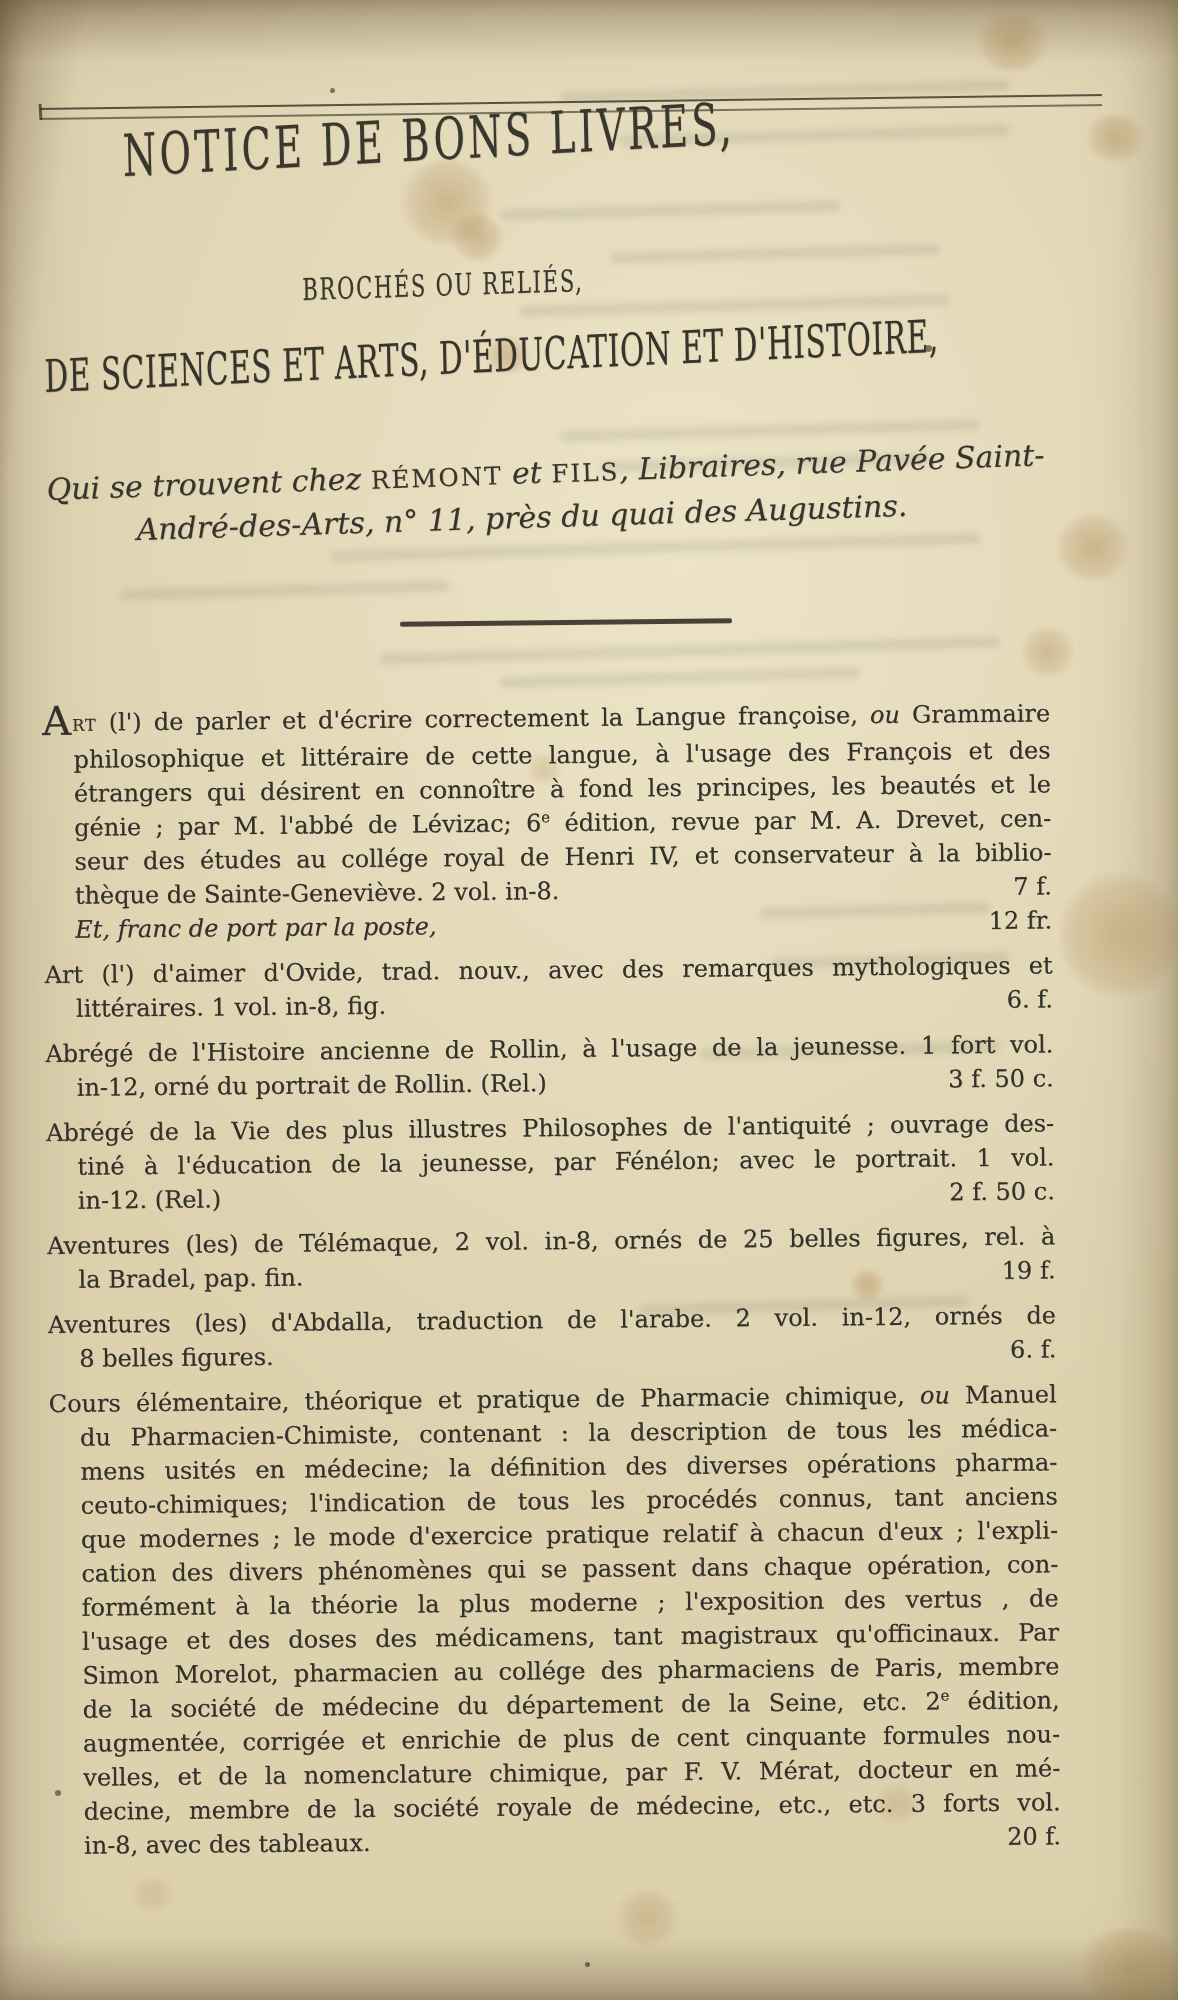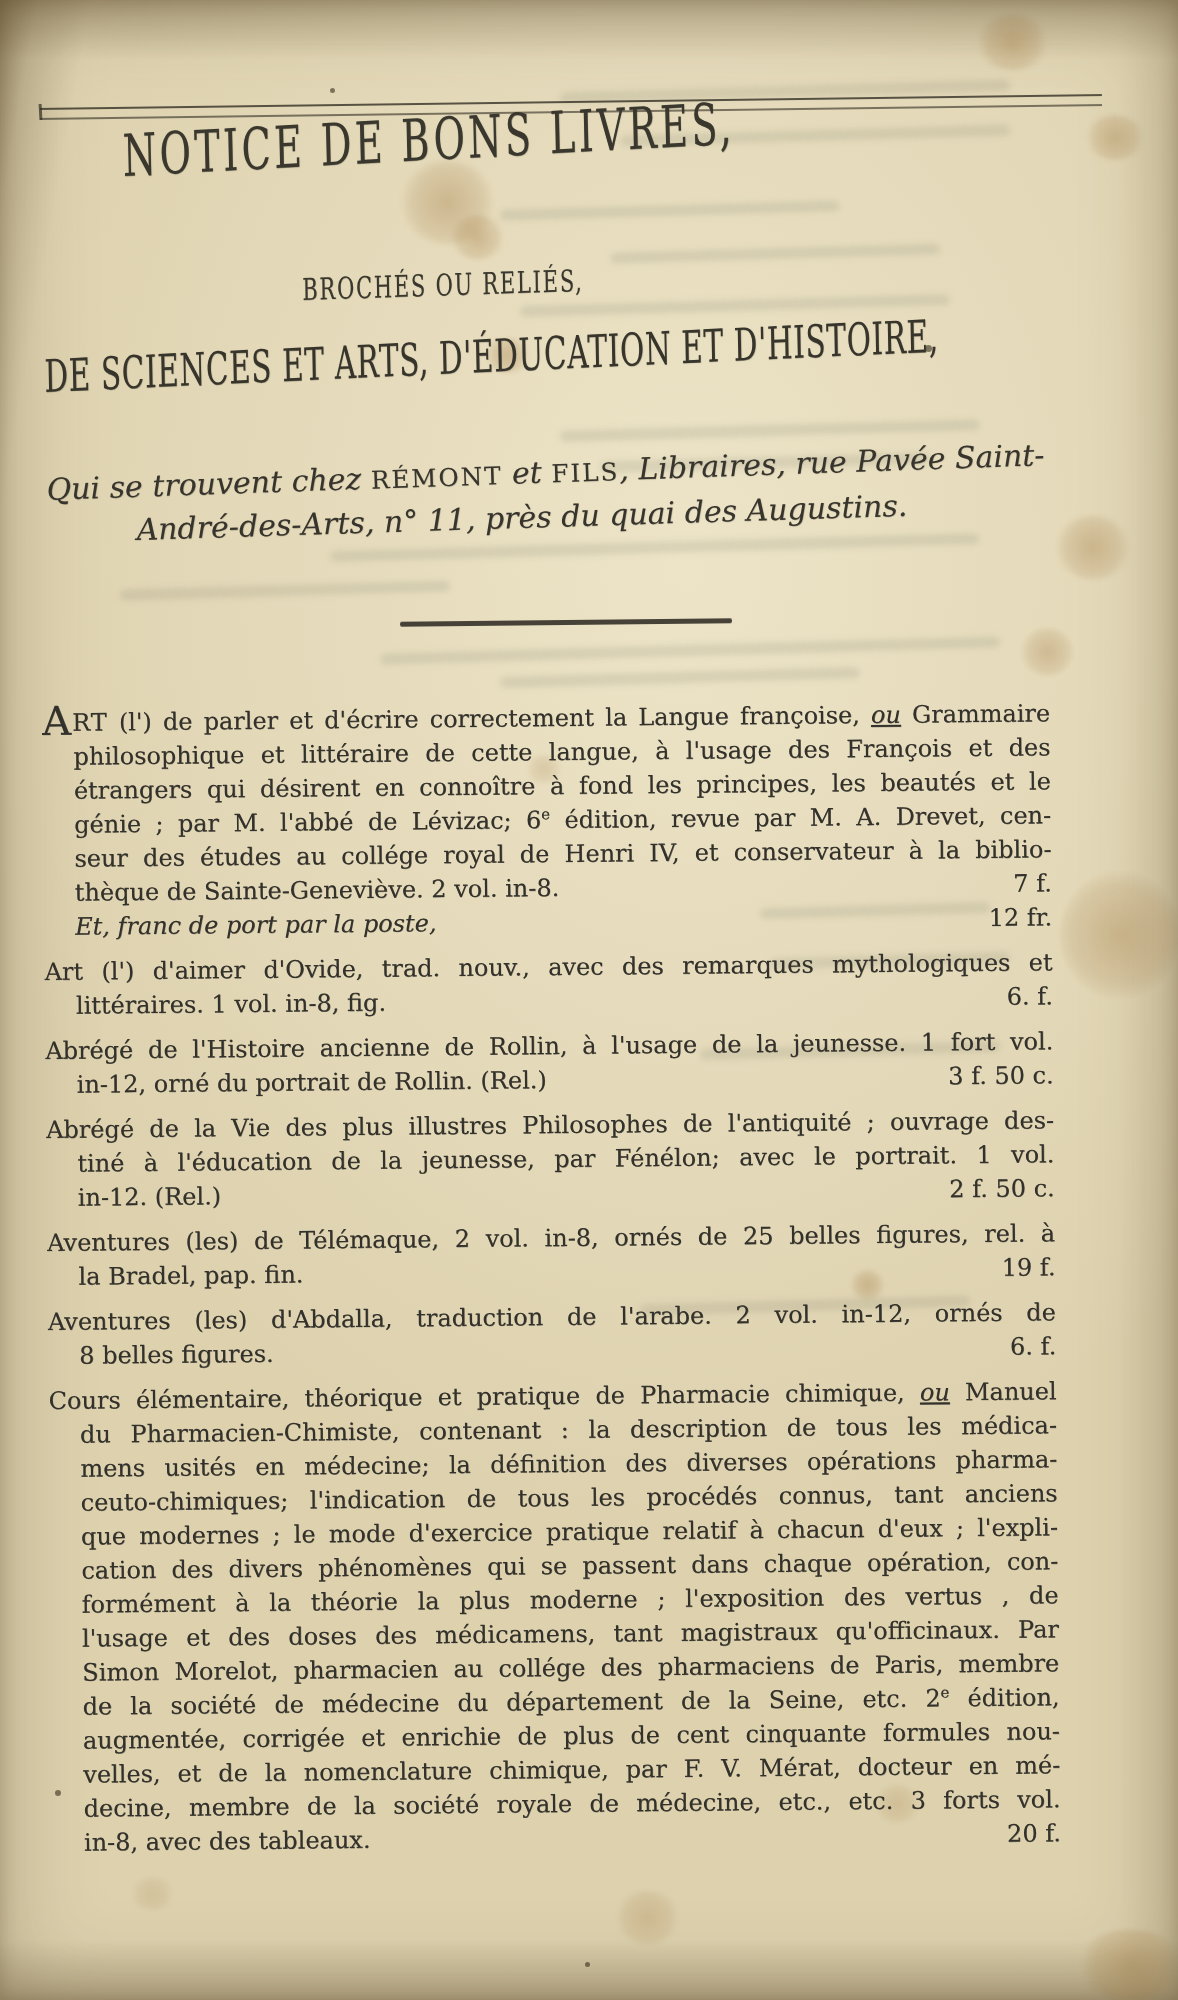--- a/index.html
+++ b/index.html
@@ -42,23 +42,23 @@
     transform:rotate(-.55deg);transform-origin:left top;
     font-size:24px;line-height:34px;color:#33312b;
     text-shadow:.35px .35px .6px rgba(42,40,32,.5);}
   .entry{margin-top:11px;}
   .entry:first-child{margin-top:0;}
   .line{position:relative;white-space:normal;}
   .line.cont{padding-left:31px;}
   .line.just{text-align:justify;text-align-last:justify;}
   .line.ital{font-style:italic;}
   .price{position:absolute;right:0;bottom:0;font-style:normal;white-space:nowrap;}
-  .s-i{font-style:italic;text-decoration:underline;}
+  .s-i{font-style:italic;}
   .s-sup{font-size:.62em;vertical-align:super;line-height:0;}
-  .s-sc{font-size:24px;letter-spacing:1px;margin-top:8px;}
+  .s-sc{font-size:16px;letter-spacing:1px;margin-top:8px;}
   .s-a{font-size:40px;line-height:0;vertical-align:-4px;letter-spacing:1px;}
   
   .stain{position:absolute;border-radius:50%;
     background:radial-gradient(circle, rgba(146,99,38,.30), rgba(146,99,38,.14) 55%, rgba(146,99,38,0) 75%);
     filter:blur(2px);pointer-events:none;}
   .ghost{position:absolute;height:11px;border-radius:6px;background:rgba(104,110,86,.15);
     filter:blur(3px);transform:rotate(-1.6deg);pointer-events:none;}
   .speck{position:absolute;border-radius:50%;background:rgba(40,32,16,.55);pointer-events:none;}
   
   .mdd{position:absolute;left:958px;top:1850px;width:200px;}

